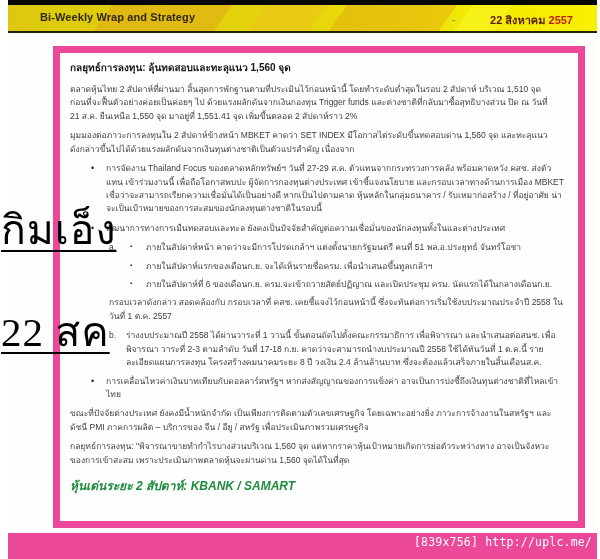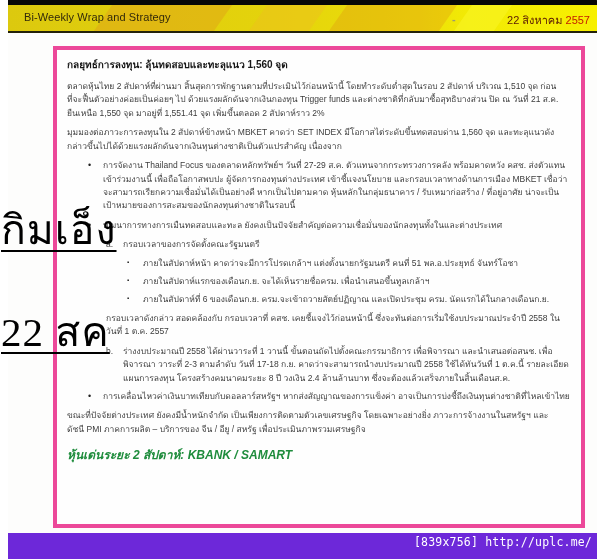--- a/index.html
+++ b/index.html
@@ -15,34 +15,34 @@
     position:absolute;top:5px;left:0;right:0;height:26px;
     background:linear-gradient(90deg,#dcc90e 0%,#e4d30c 45%,#ecdf09 70%,#f2ea05 78%,#f7f000 100%);
     border-bottom:2px solid #23210a;overflow:hidden;
   }
   .streak{position:absolute;top:-4px;height:34px;transform:skewX(-35deg);}
   .s1{left:95px;width:120px;background:rgba(224,150,25,0.38);}
   .s2{left:250px;width:60px;background:rgba(238,190,30,0.45);}
   .s3{left:330px;width:110px;background:rgba(222,140,20,0.30);}
   .s4{left:455px;width:40px;background:rgba(250,245,40,0.55);}
   .masthead-title{
-    position:absolute;left:16px;top:6px;font-size:11px;font-weight:normal;
+    position:absolute;left:32px;top:6px;font-size:11px;font-weight:bold;
     color:#32290a;letter-spacing:0.1px;
   }
   .masthead-dash{position:absolute;left:444px;top:8px;color:#9a9a74;font-size:11px;font-weight:bold;}
   .masthead-date{
-    position:absolute;right:7px;top:6px;font-size:11px;font-weight:normal;color:#5a1a05;margin-left:47px;
+    position:absolute;right:24px;top:6px;font-size:11px;font-weight:bold;color:#5a1a05;margin-left:47px;
   }
   .masthead-date .yr{color:#c41c00;}
   
   .paper{position:absolute;top:33px;left:0;right:0;bottom:26px;background:#fdfdfc;}
   
   .box{
     position:absolute;top:13px;left:45px;right:12px;bottom:5px;
-    border:4px solid #ec4899;background:#fefefe;
+    border:7px solid #ec4899;background:#fefefe;
     padding:6px 10px 4px 10px;box-sizing:border-box;overflow:hidden;
   }
   .box-title{font-size:10px;font-weight:bold;color:#161616;margin:1px 0 8px 0;}
   .t{font-size:8.5px;line-height:1.58;color:#3c3c3c;}
   .para{margin:0 12px 6px 0;}
   .bul{position:relative;padding-left:36px;margin:0 0 6px 0;}
   .bul .mk{position:absolute;left:21px;top:-1px;font-size:9px;color:#222;}
   .letter-row{position:relative;padding-left:56px;margin:0 0 5px 0;}
   .letter-row .lt{position:absolute;left:39px;top:0;color:#3c3c3c;}
   .sub{position:relative;padding-left:76px;margin:0 0 5px 0;}
@@ -56,21 +56,21 @@
   .anno{
     position:absolute;left:1px;color:#000;
     font-family:Liberation Serif, serif;
     font-size:41px;line-height:1;letter-spacing:1px;
     text-decoration:underline;text-decoration-thickness:2px;text-underline-offset:6px;
     background:transparent;white-space:nowrap;
   }
   .anno1{top:210px;}
   .anno2{top:312px;}
   
-  .footer-bar{position:absolute;left:0;right:0;bottom:0;height:26px;background:#6d28d9;}
+  .footer-bar{position:absolute;left:0;right:0;bottom:0;height:26px;background:#ec4899;}
   .watermark{
     position:absolute;right:5px;top:2px;color:#ffffff;
     font-family:"DejaVu Sans Mono","Liberation Mono",monospace;
     font-size:11.5px;letter-spacing:0.2px;
   }
 </style>
 </head>
 <body>
 
 <div id="screenshot">
@@ -103,21 +103,20 @@
           <span>การจัดงาน Thailand Focus ของตลาดหลักทรัพย์ฯ วันที่ 27-29 ส.ค. ตัวแทนจากกระทรวงการคลัง พร้อมคาดหวัง คสช. ส่งตัวแทน เข้าร่วมงานนี้ เพื่อถือโอกาสพบปะ ผู้จัดการกองทุนต่างประเทศ เข้าชี้แจงนโยบาย และกรอบเวลาทางด้านการเมือง MBKET เชื่อว่าจะสามารถเรียกความเชื่อมั่นได้เป็นอย่างดี หากเป็นไปตามคาด หุ้นหลักในกลุ่มธนาคาร / รับเหมาก่อสร้าง / ที่อยู่อาศัย น่าจะเป็นเป้าหมายของการสะสมของนักลงทุนต่างชาติในรอบนี้</span>
         </div>
 
         <div class="t bul">
           <span class="mk">•</span>
           <span>พัฒนาการทางการเมืนทดสอบและทะล ยังคงเป็นปัจจัยสำคัญต่อความเชื่อมั่นของนักลงทุนทั้งในและต่างประเทศ</span>
         </div>
 
         <div class="t letter-row">
           <span class="lt">a.</span>
-          <span>กรอบเวลาของการจัดตั้งคณะรัฐมนตรี</span>
         </div>
 
         <div class="t sub">
           <span class="mk2">▪</span>
           <span>ภายในสัปดาห์หน้า คาดว่าจะมีการโปรดเกล้าฯ แต่งตั้งนายกรัฐมนตรี คนที่ 51 พล.อ.ประยุทธ์ จันทร์โอชา</span>
         </div>
         <div class="t sub">
           <span class="mk2">▪</span>
           <span>ภายในสัปดาห์แรกของเดือนก.ย. จะได้เห็นรายชื่อครม. เพื่อนำเสนอขึ้นทูลเกล้าฯ</span>
         </div>
@@ -133,20 +132,21 @@
           <span>ร่างงบประมาณปี 2558 ได้ผ่านวาระที่ 1 วานนี้ ขั้นตอนถัดไปตั้งคณะกรรมาธิการ เพื่อพิจารณา และนำเสนอต่อสนช. เพื่อพิจารณา วาระที่ 2-3 ตามลำดับ วันที่ 17-18 ก.ย. คาดว่าจะสามารถนำงบประมาณปี 2558 ใช้ได้ทันวันที่ 1 ต.ค.นี้ รายละเอียดแผนการลงทุน โครงสร้างคมนาคมระยะ 8 ปี วงเงิน 2.4 ล้านล้านบาท ซึ่งจะต้องแล้วเสร็จภายในสิ้นเดือนส.ค.</span>
         </div>
 
         <div class="t bul">
           <span class="mk">•</span>
           <span>การเคลื่อนไหวค่าเงินบาทเทียบกับดอลลาร์สหรัฐฯ หากส่งสัญญาณของการแข็งค่า อาจเป็นการบ่งชี้ถึงเงินทุนต่างชาติที่ไหลเข้าไทย</span>
         </div>
 
         <div class="t para">ขณะที่ปัจจัยต่างประเทศ ยังคงมีน้ำหนักจำกัด เป็นเพียงการติดตามตัวเลขเศรษฐกิจ โดยเฉพาะอย่างยิ่ง ภาวะการจ้างงานในสหรัฐฯ และดัชนี PMI ภาคการผลิต – บริการของ จีน / อียู / สหรัฐ เพื่อประเมินภาพรวมเศรษฐกิจ</div>
 
+        <div class="t para">กลยุทธ์การลงทุน: "พิจารณาขายทำกำไรบางส่วนบริเวณ 1,560 จุด แต่หากราคาหุ้นเป้าหมายเกิดการย่อตัวระหว่างทาง อาจเป็นจังหวะของการเข้าสะสม เพราะประเมินภาพตลาดหุ้นจะผ่านด่าน 1,560 จุดได้ในที่สุด</div>
 
         <div class="stock-head">หุ้นเด่นระยะ 2 สัปดาห์: KBANK / SAMART</div>
 
 
       </div>
     </div>
 
     <div class="footer-bar">
       <span class="watermark">[839x756] http://uplc.me/</span>
     </div>

